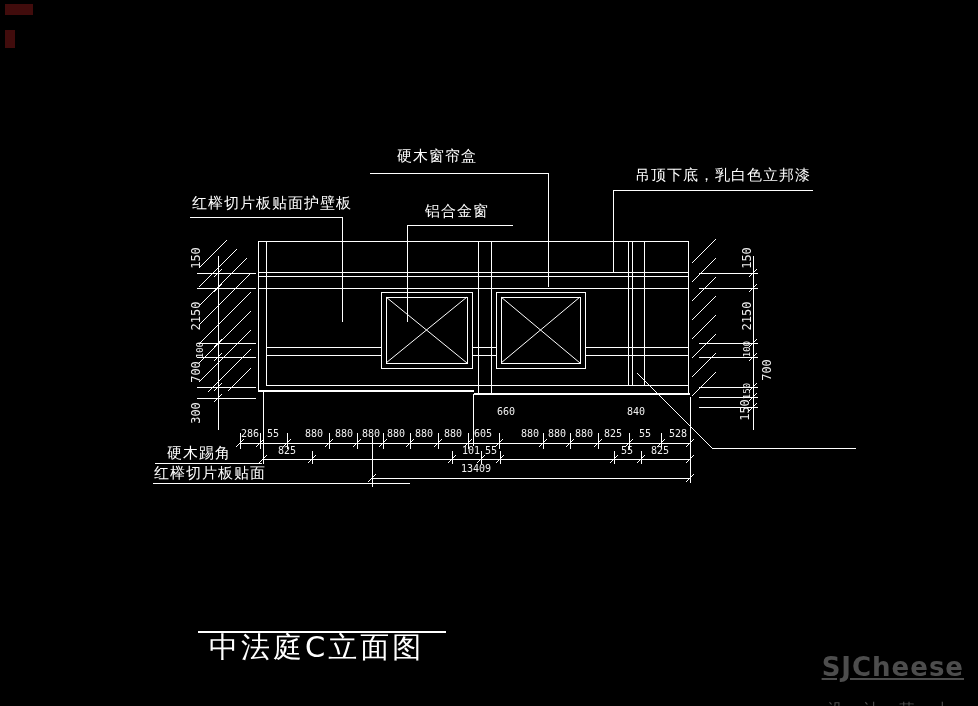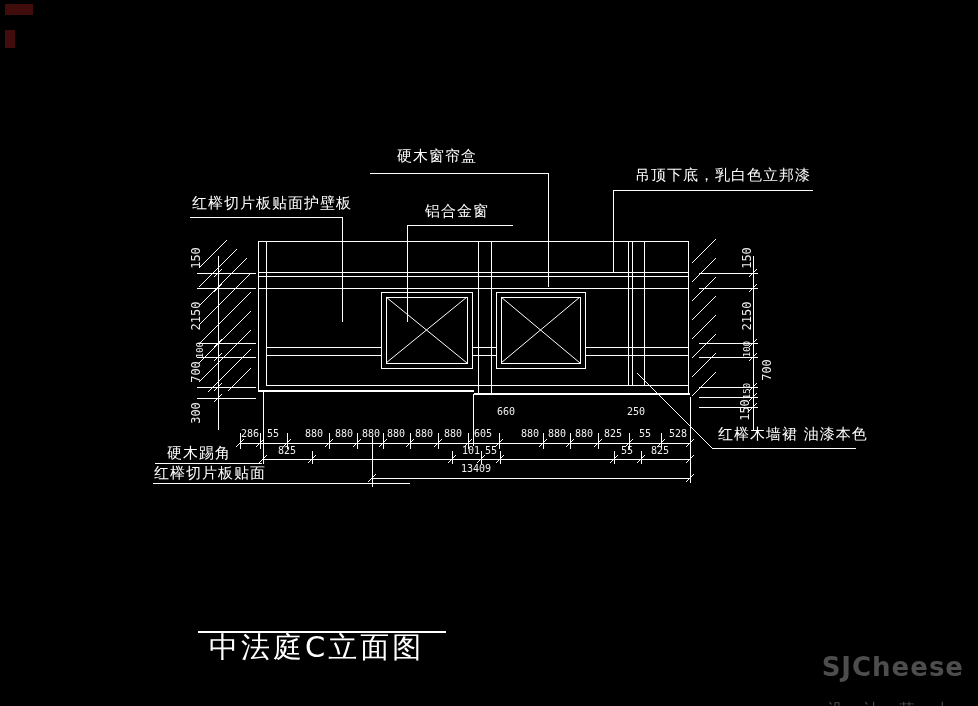--- a/index.html
+++ b/index.html
@@ -8,21 +8,21 @@
   svg{position:absolute;left:0;top:0;}
   .txt{position:absolute;color:#fff;white-space:nowrap;}
   .lbl{font-size:15px;letter-spacing:1px;}
   .dim{font-size:10px;font-family:"DejaVu Sans Mono","Liberation Mono",monospace;
        color:#f0f0f0;transform:translateX(-50%);letter-spacing:0;}
   .dimv{font-size:12px;font-family:"DejaVu Sans Mono","Liberation Mono",monospace;
         color:#f0f0f0;transform:translate(-50%,-50%) rotate(-90deg);}
   .sm{font-size:9px;}
   .title{font-size:29px;letter-spacing:3px;color:#fff;margin-top:38px;}
   .wm{position:absolute;right:14px;top:653px;text-align:center;color:#4d4d4d;}
-  .wm-main{font-size:26px;font-weight:600;letter-spacing:1px;line-height:1.1;}
+  .wm-main{font-size:26px;font-weight:600;letter-spacing:1px;line-height:1.1;text-decoration:underline;}
   .wm-sub{font-size:15px;letter-spacing:8px;margin-top:18px;white-space:nowrap;}
 </style>
 </head>
 <body>
 
 <div id="canvas">
 
   <svg width="978" height="706" stroke="#ffffff" stroke-width="1" shape-rendering="crispEdges" fill="none">
 
     <g stroke="none">
@@ -209,42 +209,41 @@
         <line x1="749" y1="401" x2="757" y2="393"></line>
         <line x1="699" y1="407" x2="758" y2="407"></line>
         <line x1="749" y1="411" x2="757" y2="403"></line>
       </g>
   </svg>
 
   <div class="txt lbl" style="left:397px;top:147px">硬木窗帘盒</div>
   <div class="txt lbl" style="left:192px;top:194px">红榉切片板贴面护壁板</div>
   <div class="txt lbl" style="left:425px;top:202px">铝合金窗</div>
   <div class="txt lbl" style="left:635px;top:166px">吊顶下底，乳白色立邦漆</div>
-  <div class="txt lbl" style="left:718px;top:425px">红榉木墙裙 油漆本色</div>
   <div class="txt lbl" style="left:167px;top:444px">硬木踢角</div>
   <div class="txt lbl" style="left:154px;top:464px">红榉切片板贴面</div>
 
   <span class="txt dim" style="left:250px;top:428px">286</span>
   <span class="txt dim" style="left:273px;top:428px">55</span>
   <span class="txt dim" style="left:314px;top:428px">880</span>
   <span class="txt dim" style="left:344px;top:428px">880</span>
   <span class="txt dim" style="left:371px;top:428px">880</span>
   <span class="txt dim" style="left:396px;top:428px">880</span>
   <span class="txt dim" style="left:424px;top:428px">880</span>
   <span class="txt dim" style="left:453px;top:428px">880</span>
   <span class="txt dim" style="left:483px;top:428px">605</span>
   <span class="txt dim" style="left:530px;top:428px">880</span>
   <span class="txt dim" style="left:557px;top:428px">880</span>
   <span class="txt dim" style="left:584px;top:428px">880</span>
   <span class="txt dim" style="left:613px;top:428px">825</span>
   <span class="txt dim" style="left:645px;top:428px">55</span>
   <span class="txt dim" style="left:678px;top:428px">528</span>
 
   <span class="txt dim" style="left:506px;top:406px">660</span>
-  <span class="txt dim" style="left:636px;top:406px">250</span>
+  <span class="txt dim" style="left:636px;top:406px">840</span>
 
   <span class="txt dim" style="left:287px;top:445px">825</span>
   <span class="txt dim" style="left:471px;top:445px">101</span>
   <span class="txt dim" style="left:491px;top:445px">55</span>
   <span class="txt dim" style="left:627px;top:445px">55</span>
   <span class="txt dim" style="left:660px;top:445px">825</span>
 
   <span class="txt dim" style="left:476px;top:463px">13409</span>
 
   <span class="txt dimv" style="left:196px;top:258px">150</span>

